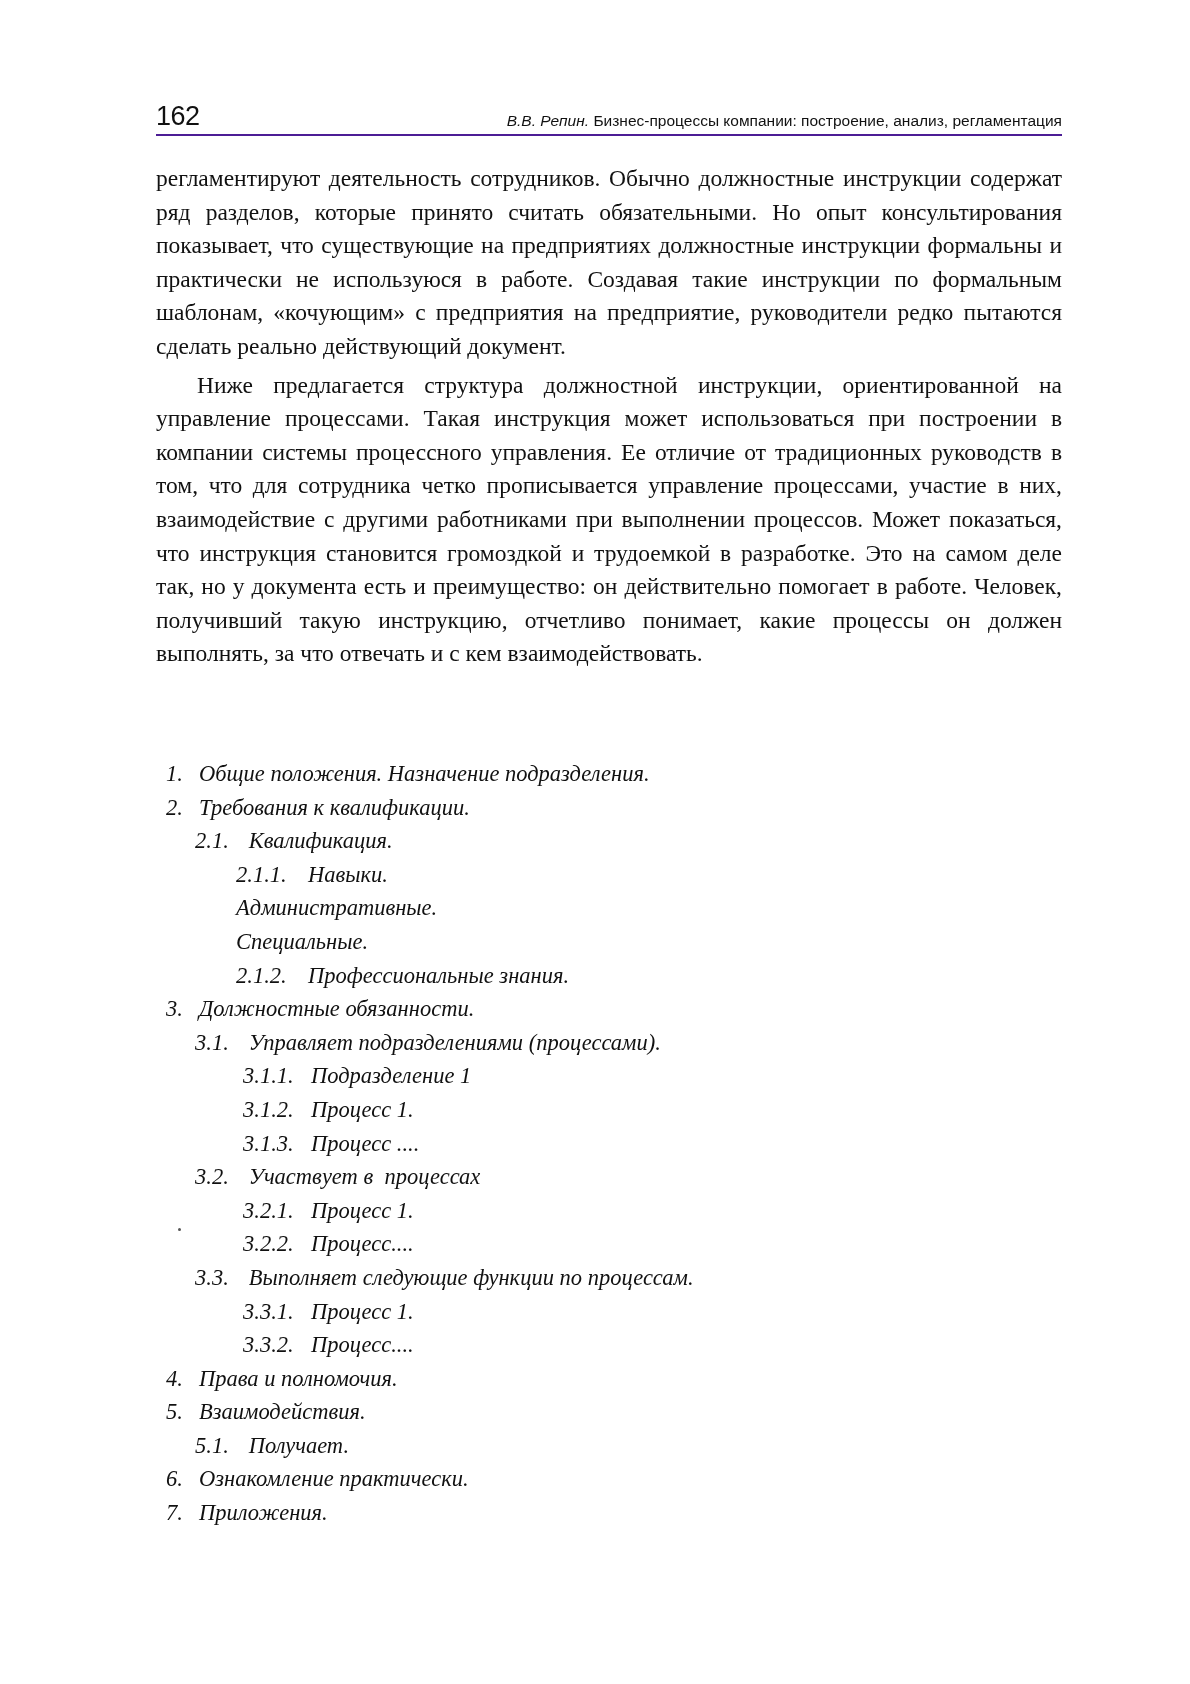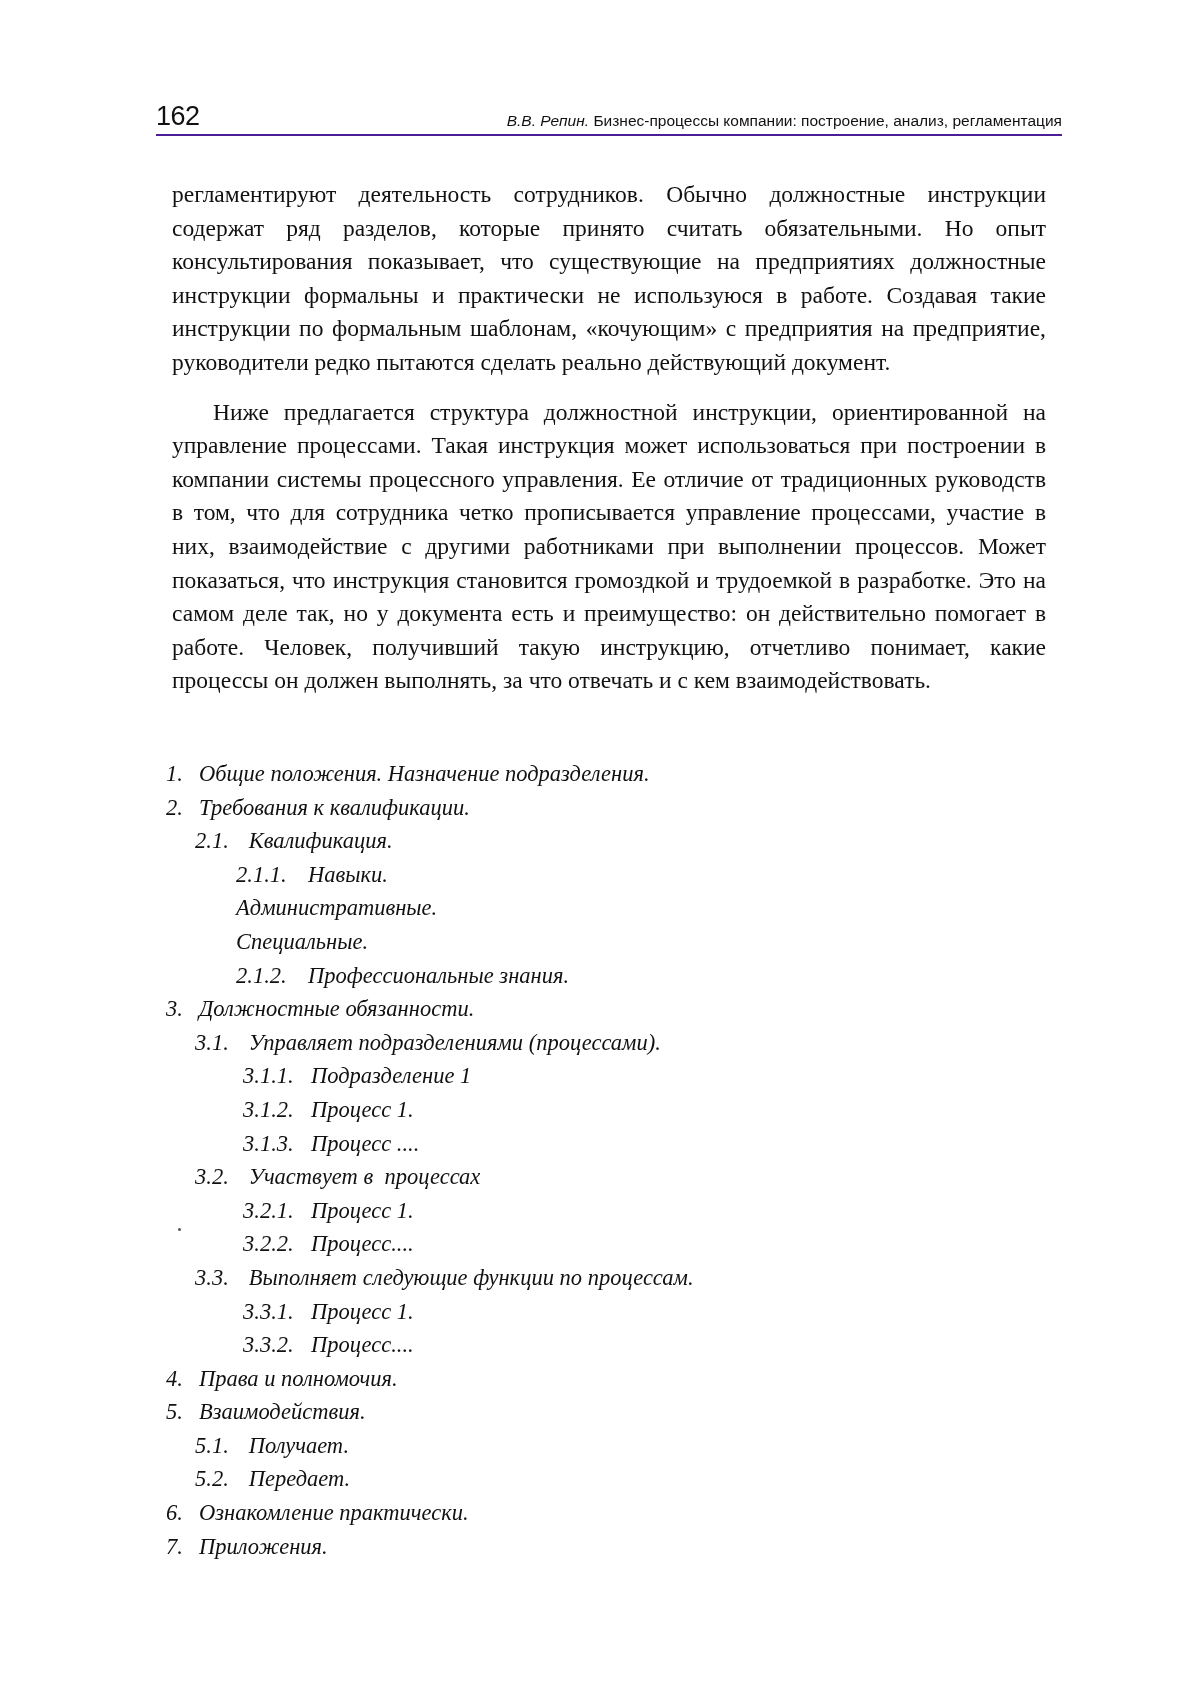--- a/index.html
+++ b/index.html
@@ -2,21 +2,21 @@
 <html><head>
 <meta charset="utf-8">
 <style>
   html, body { margin:0; padding:0; background:#ffffff; }
   body { width:1190px; height:1684px; position:relative; overflow:hidden; color:#111; }
   .header { position:absolute; left:156px; top:98px; width:906px; height:36px; border-bottom:2px solid #4c1d95; }
   .page-num { position:absolute; left:0; bottom:2px; font-family:"Liberation Sans", sans-serif; font-size:27px; font-weight:normal; letter-spacing:-0.5px; }
   .running-head { position:absolute; right:0; bottom:4px; font-family:"Liberation Sans", sans-serif; font-size:15.5px; white-space:nowrap; }
   .running-head i { font-style:italic; }
   .body { position:absolute; left:156px; top:162px; width:906px; font-family:"Liberation Serif", serif; font-size:23.5px; line-height:33.6px; }
-  .para { margin:16px; text-align:justify; text-align-last:left; }
+  .para { margin:0; text-align:justify; text-align-last:left; }
   .para.indent { text-indent:41px; margin-top:5px; }
   .outline { position:absolute; left:156px; top:757px; font-family:"Liberation Serif", serif; font-style:italic; font-size:22.5px; line-height:33.6px; }
   .item { white-space:nowrap; height:33.6px; }
   .num { display:inline-block; }
   .l1 { padding-left:10px; }
   .l1 .num { width:33px; }
   .l2 { padding-left:39px; }
   .l2 .num { margin-right:20px; }
   .l3a { padding-left:80px; }
   .l3a .num { width:72px; }
@@ -53,18 +53,17 @@
     <div class="item l3b"><span class="num">3.1.3.</span><span style="white-space: pre;">Процесс ....</span></div>
     <div class="item l2"><span class="num">3.2.</span><span style="white-space: pre;">Участвует в  процессах</span></div>
     <div class="item l3b"><span class="num">3.2.1.</span><span style="white-space: pre;">Процесс 1.</span></div>
     <div class="item l3b"><span class="num">3.2.2.</span><span style="white-space: pre;">Процесс....</span></div>
     <div class="item l2"><span class="num">3.3.</span><span style="white-space: pre;">Выполняет следующие функции по процессам.</span></div>
     <div class="item l3b"><span class="num">3.3.1.</span><span style="white-space: pre;">Процесс 1.</span></div>
     <div class="item l3b"><span class="num">3.3.2.</span><span style="white-space: pre;">Процесс....</span></div>
     <div class="item l1"><span class="num">4.</span><span style="white-space: pre;">Права и полномочия.</span></div>
     <div class="item l1"><span class="num">5.</span><span style="white-space: pre;">Взаимодействия.</span></div>
     <div class="item l2"><span class="num">5.1.</span><span style="white-space: pre;">Получает.</span></div>
-    <div class="item l2"><span class="num">5.2.</span><span style="white-space: pre;">Передает.</span></div>
     <div class="item l1"><span class="num">6.</span><span style="white-space: pre;">Ознакомление практически.</span></div>
     <div class="item l1"><span class="num">7.</span><span style="white-space: pre;">Приложения.</span></div>
   </div>
 
 <div class="speck" style="left:178px;top:1228px;"></div>
 
 </body></html>

